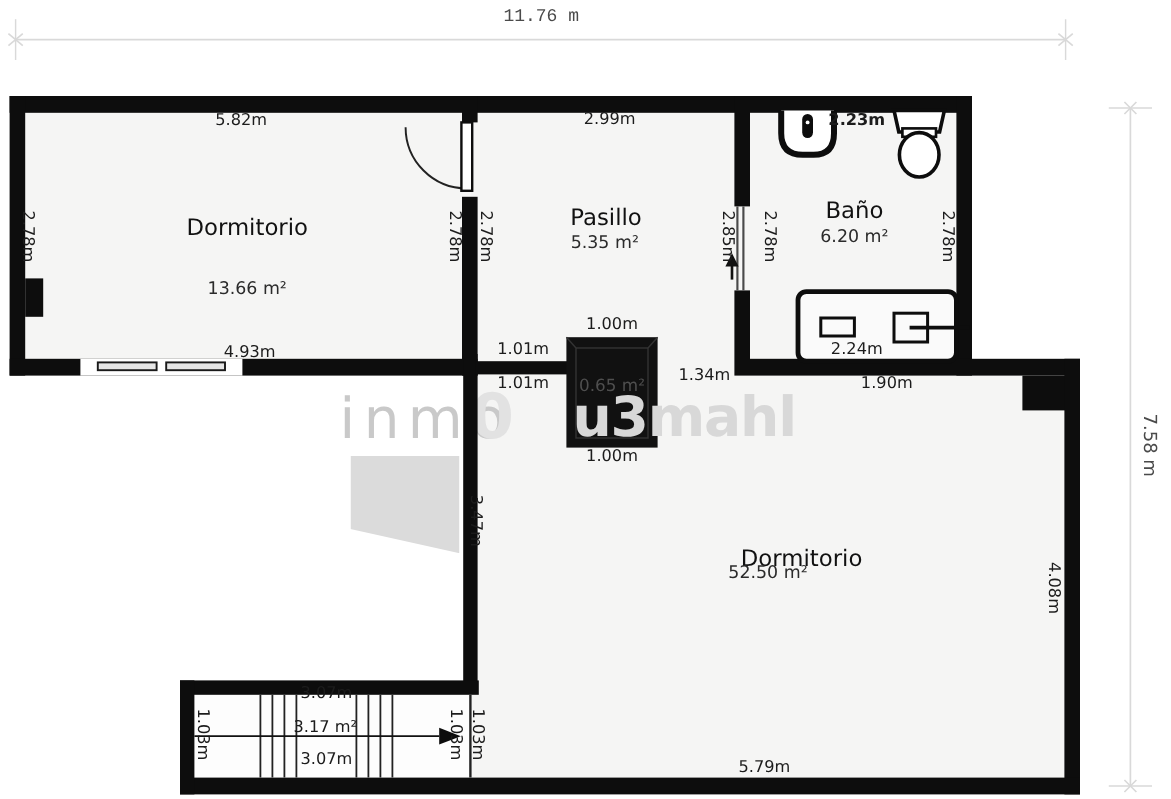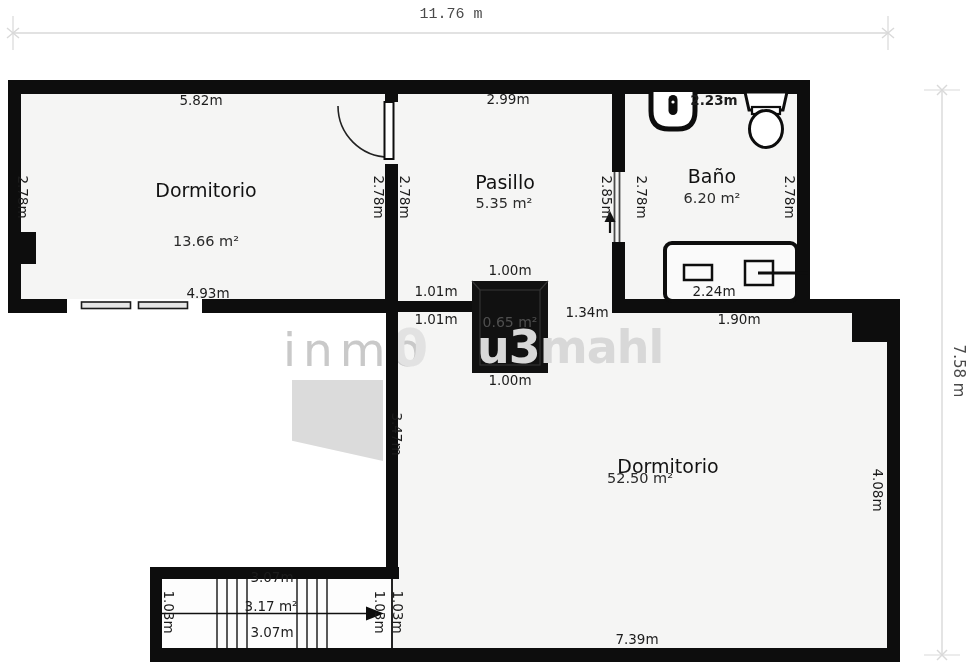--- a/index.html
+++ b/index.html
@@ -176,21 +176,21 @@
   <span class="lbl" style="left:436px;top:292px;">1.01m</span>
   <span class="lbl" style="left:436px;top:320px;">1.01m</span>
   <span class="lbl shaft-area" style="left:510px;top:322px;text-align:center;">0.65 m²</span>
   <span class="lbl" style="left:510px;top:381px;">1.00m</span>
   <span class="lbl" style="left:587px;top:313px;">1.34m</span>
 
   <span class="lbl vert" style="left:396px;top:434px;">3.47m</span>
   <span class="lbl room-name" style="left:668px;top:466px;">Dormitorio</span>
   <span class="lbl room-area" style="left:640px;top:478px;">52.50 m²</span>
   <span class="lbl vert" style="left:877px;top:490px;">4.08m</span>
-  <span class="lbl" style="left:637px;top:640px;">7.39m</span>
+  <span class="lbl" style="left:637px;top:640px;">5.79m</span>
 
   <span class="lbl" style="left:272px;top:578px;">3.07m</span>
   <span class="lbl room-area" style="left:271px;top:607px;font-size:13.5px;color:#1c1c1c;text-align:right;">3.17 m²</span>
   <span class="lbl" style="left:272px;top:633px;">3.07m</span>
   <span class="lbl vert" style="left:168px;top:612px;">1.03m</span>
   <span class="lbl vert" style="left:379px;top:612px;">1.03m</span>
   <span class="lbl vert" style="left:397px;top:612px;">1.03m</span>
 
 </div>
 

